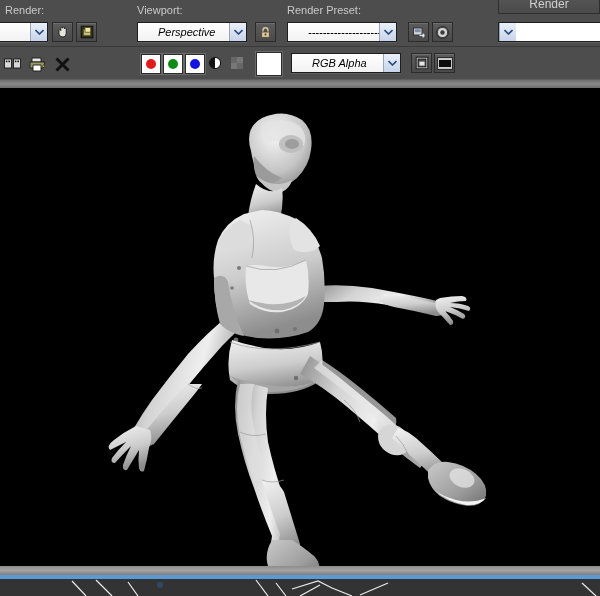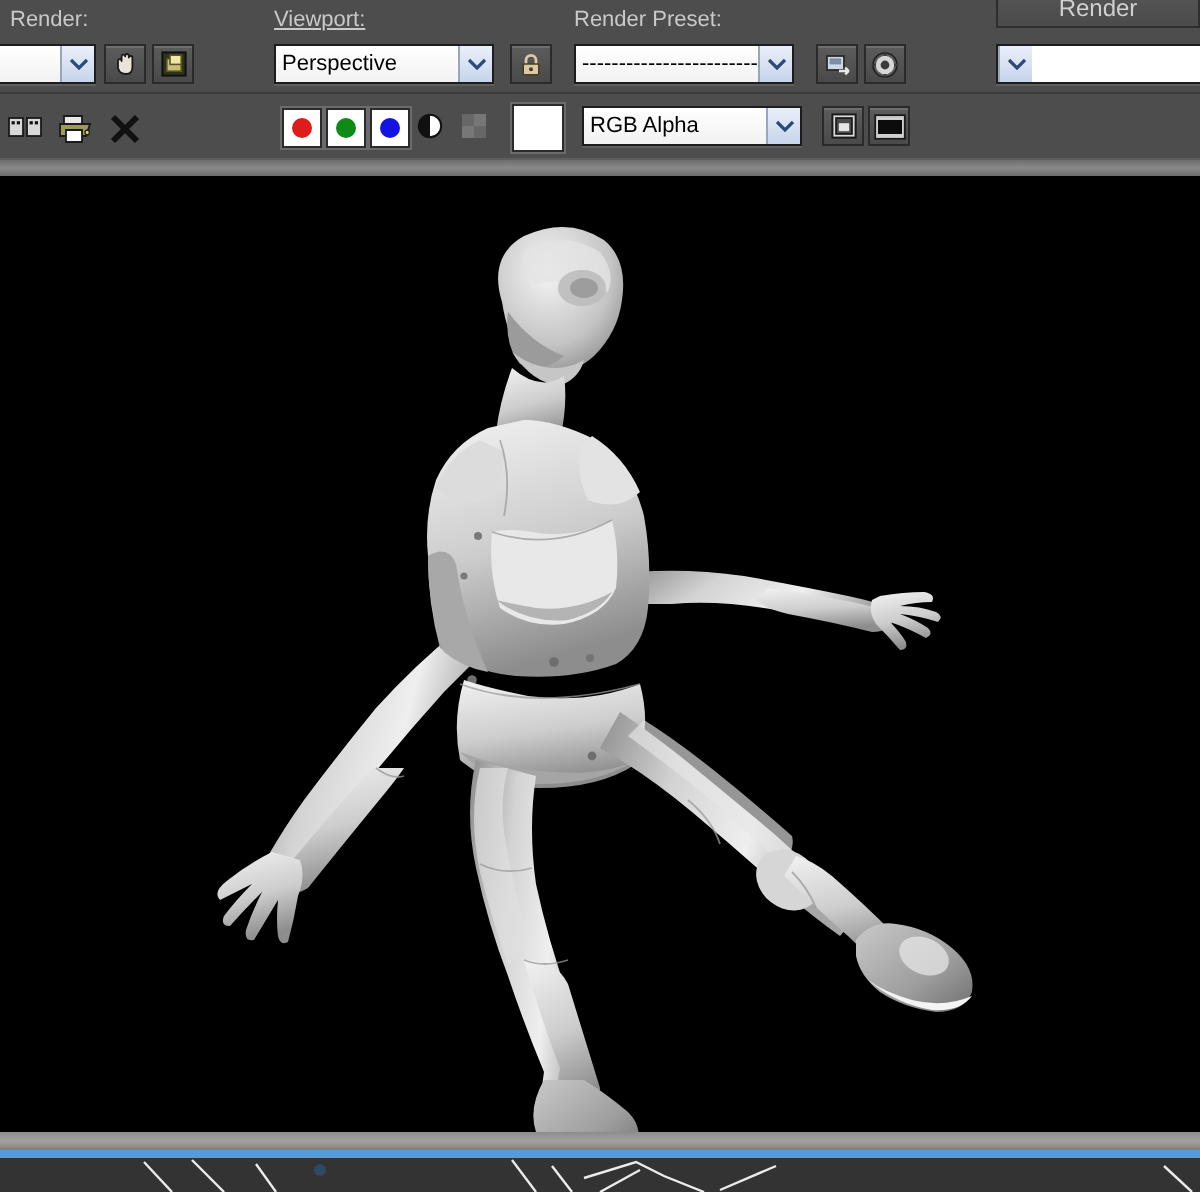--- a/index.html
+++ b/index.html
@@ -26,23 +26,23 @@
 
   
   .combo{
     position:absolute;height:20px;box-sizing:border-box;
     border:1px solid #1d1d1d;background:#ffffff;
     display:flex;align-items:stretch;
     box-shadow:0 1px 0 #5f5f5f;
   }
   .combo .cval{
     flex:1;display:flex;align-items:center;
-    padding:0 3px;color:#000;font-size:11px;
+    padding:0 20px;color:#000;font-size:11px;
     background:linear-gradient(#ffffff,#f2f2f2);
-    overflow:hidden;white-space:nowrap;
+    overflow:hidden;white-space:nowrap;font-style:italic;
   }
   .combo .carrow{
     width:16px;background:linear-gradient(#eaf0fa,#c6d4ea);
     border-left:1px solid #9aa6b8;
     display:flex;align-items:center;justify-content:center;
     color:#2a4a7a;font-size:9px;line-height:9px;
   }
   .combo .carrow svg{display:block;}
 
   
@@ -98,21 +98,21 @@
   .figwrap{position:absolute;left:0;top:0;width:600px;height:478px;}
 </style>
 </head>
 <body>
 
 <div class="app">
 
   <div class="toolbar-row" id="row1">
 
     <div class="grp-label" style="left:5px;top:4px;">Render:</div>
-    <div class="grp-label" style="left:137px;top:4px;text-decoration:underline;">Viewport:</div>
+    <div class="grp-label" style="left:137px;top:4px;">Viewport:</div>
     <div class="grp-label" style="left:287px;top:4px;">Render Preset:</div>
 
     <div class="combo" style="left:-42px;top:22px;width:90px;">
       <div class="cval"></div>
       <div class="carrow">
         <svg width="9" height="6" viewBox="0 0 9 6">
             <path d="M0.5 1 L4.5 5 L8.5 1" fill="none" stroke="#2a4a7a" stroke-width="1.6"></path>
           </svg>
       </div>
     </div>

